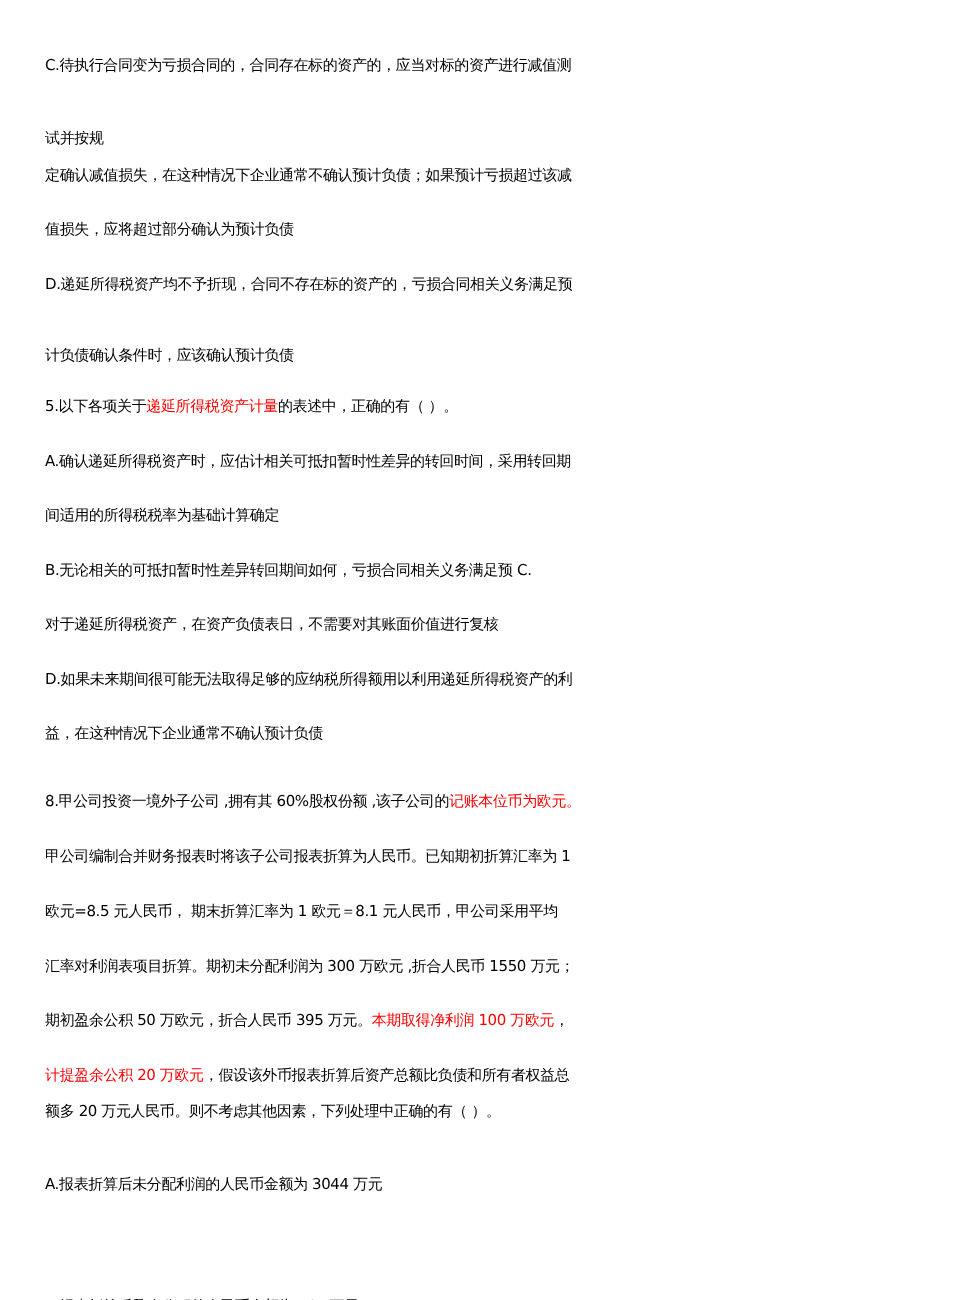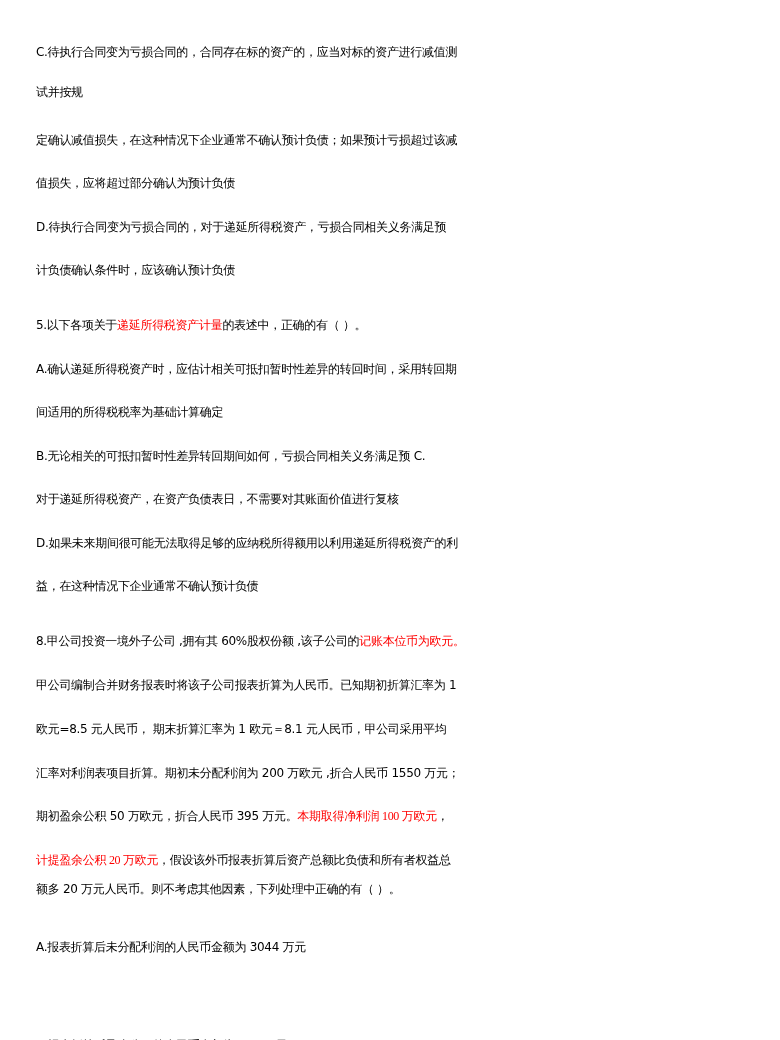--- a/index.html
+++ b/index.html
@@ -16,49 +16,49 @@
       color: #000000;
     }
     .line {
       position: absolute;
       left: 36px;
       font-size: 12px;
       line-height: 26px;
       white-space: nowrap;
       letter-spacing: -0.3px;
     }
-    .red { color: #ff0000; font-family: Liberation Serif, serif; }
+    .red { color: #ff0000; }
   </style>
 </head>
 <body>
 
 <div class="line" style="top:39px">C.待执行合同变为亏损合同的，合同存在标的资产的，应当对标的资产进行减值测</div>
-<div class="line" style="top:79px">试并按规</div>
+<div class="line" style="top:97px">试并按规</div>
 <div class="line" style="top:127px">定确认减值损失，在这种情况下企业通常不确认预计负债；如果预计亏损超过该减</div>
 <div class="line" style="top:170px">值损失，应将超过部分确认为预计负债</div>
 
-<div class="line" style="top:214px">D.待执行合同变为亏损合同的，对于递延所得税资产，亏损合同相关义务满足预</div>
-<div class="line" style="top:257px">计负债确认条件时，应该确认预计负债</div>
+<div class="line" style="top:214px">D.递延所得税资产均不予折现，合同不存在标的资产的，亏损合同相关义务满足预</div>
+<div class="line" style="top:271px">计负债确认条件时，应该确认预计负债</div>
 
 <div class="line" style="top:312px">
   <span>5.以下各项关于</span><span class="red">递延所得税资产计量</span><span>的表述中，正确的有（    ）。</span>
 </div>
 <div class="line" style="top:356px">A.确认递延所得税资产时，应估计相关可抵扣暂时性差异的转回时间，采用转回期</div>
 <div class="line" style="top:399px">间适用的所得税税率为基础计算确定</div>
 <div class="line" style="top:443px">B.无论相关的可抵扣暂时性差异转回期间如何，亏损合同相关义务满足预  C.</div>
 <div class="line" style="top:486px">对于递延所得税资产，在资产负债表日，不需要对其账面价值进行复核</div>
 <div class="line" style="top:530px">D.如果未来期间很可能无法取得足够的应纳税所得额用以利用递延所得税资产的利</div>
 <div class="line" style="top:573px">益，在这种情况下企业通常不确认预计负债</div>
 
 <div class="line" style="top:628px">
   <span>8.甲公司投资一境外子公司 ,拥有其  60%股权份额 ,该子公司的</span><span class="red">记账本位币为欧元。</span>
 </div>
 <div class="line" style="top:672px">甲公司编制合并财务报表时将该子公司报表折算为人民币。已知期初折算汇率为  1</div>
 <div class="line" style="top:716px">欧元=8.5  元人民币，  期末折算汇率为  1  欧元＝8.1  元人民币，甲公司采用平均</div>
-<div class="line" style="top:760px">汇率对利润表项目折算。期初未分配利润为  200  万欧元 ,折合人民币  1550  万元；</div>
+<div class="line" style="top:760px">汇率对利润表项目折算。期初未分配利润为  300  万欧元 ,折合人民币  1550  万元；</div>
 <div class="line" style="top:803px">
   <span>期初盈余公积  50  万欧元，折合人民币  395  万元。</span><span class="red">本期取得净利润  100  万欧元</span><span>，</span>
 </div>
 <div class="line" style="top:847px">
   <span class="red">计提盈余公积  20  万欧元</span><span>，假设该外币报表折算后资产总额比负债和所有者权益总</span>
 </div>
 <div class="line" style="top:876px">额多  20  万元人民币。则不考虑其他因素，下列处理中正确的有（    ）。</div>
 <div class="line" style="top:934px">A.报表折算后未分配利润的人民币金额为  3044  万元</div>
 <div class="line" style="top:1032px">B.报表折算后盈余公积的人民币金额为  561  万元</div>
 

